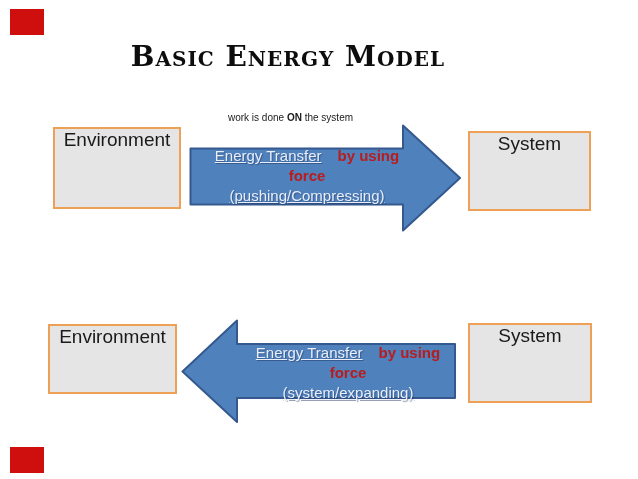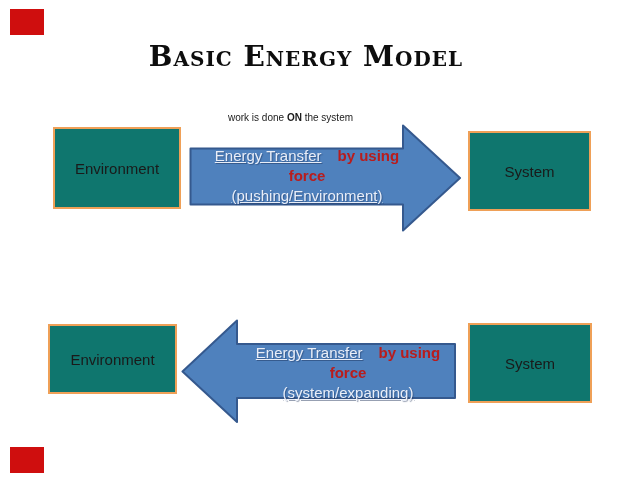--- a/index.html
+++ b/index.html
@@ -16,21 +16,21 @@
     position: absolute;
     left: 10px;
     width: 34px;
     height: 26px;
     background: #cf0e0e;
   }
   .corner-marker.top { top: 9px; }
   .corner-marker.bottom { top: 447px; }
   .slide-title {
     position: absolute;
-    left: 66px;
+    left: 48px;
     top: 40px;
     width: 480px;
     text-align: center;
     font-family: "DejaVu Serif", serif;
     font-variant: small-caps;
     font-weight: 700;
     font-size: 28px;
     letter-spacing: 1px;
     color: #0d0d0d;
   }
@@ -41,26 +41,26 @@
     font-size: 10px;
     color: #1a1a1a;
     white-space: nowrap;
   }
   .caption b { font-weight: 700; }
   .caption.top { left: 183px; top: 112px; }
   .caption.bottom { left: 234px; top: 305px; }
   .node-box {
     position: absolute;
     box-sizing: border-box;
-    background: #0f766e;
+    background: #e5e5e5;
     border: 2px solid #efa057;
     display: flex;
-    align-items: center;
+    align-items: flex-start;
     justify-content: center;
-    font-size: 15px;
+    font-size: 19px;
     color: #1a1a1a;
   }
   .env-top { left: 53px;  top: 127px; width: 128px; height: 82px; }
   .sys-top { left: 468px; top: 131px; width: 123px; height: 80px; }
   .env-bot { left: 48px;  top: 324px; width: 129px; height: 70px; }
   .sys-bot { left: 468px; top: 323px; width: 124px; height: 80px; }
   .arrow-svg { position: absolute; display: block; }
   .arrow-svg.top { left: 189px; top: 124px; }
   .arrow-svg.bottom { left: 181px; top: 319px; }
   .arrow-text {
@@ -98,21 +98,21 @@
   <div class="node-box env-top">
     <span>Environment</span>
   </div>
 
   <svg class="arrow-svg top" width="273" height="108" viewBox="0 0 273 108">
     <polygon points="1.5,24.5 214,24.5 214,1.5 271,54 214,106.5 214,80.5 1.5,80.5" fill="#4f81bd" stroke="#35598e" stroke-width="2" stroke-linejoin="round"></polygon>
   </svg>
 
   <div class="arrow-text top">
     <div><span class="light">Energy Transfer</span><span class="dark">by using force</span></div>
-    <div class="light">(pushing/Environment)</div>
+    <div class="light">(pushing/Compressing)</div>
   </div>
 
   <div class="node-box sys-top">
     <span>System</span>
   </div>
 
 
   <div class="node-box env-bot">
     <span>Environment</span>
   </div>

